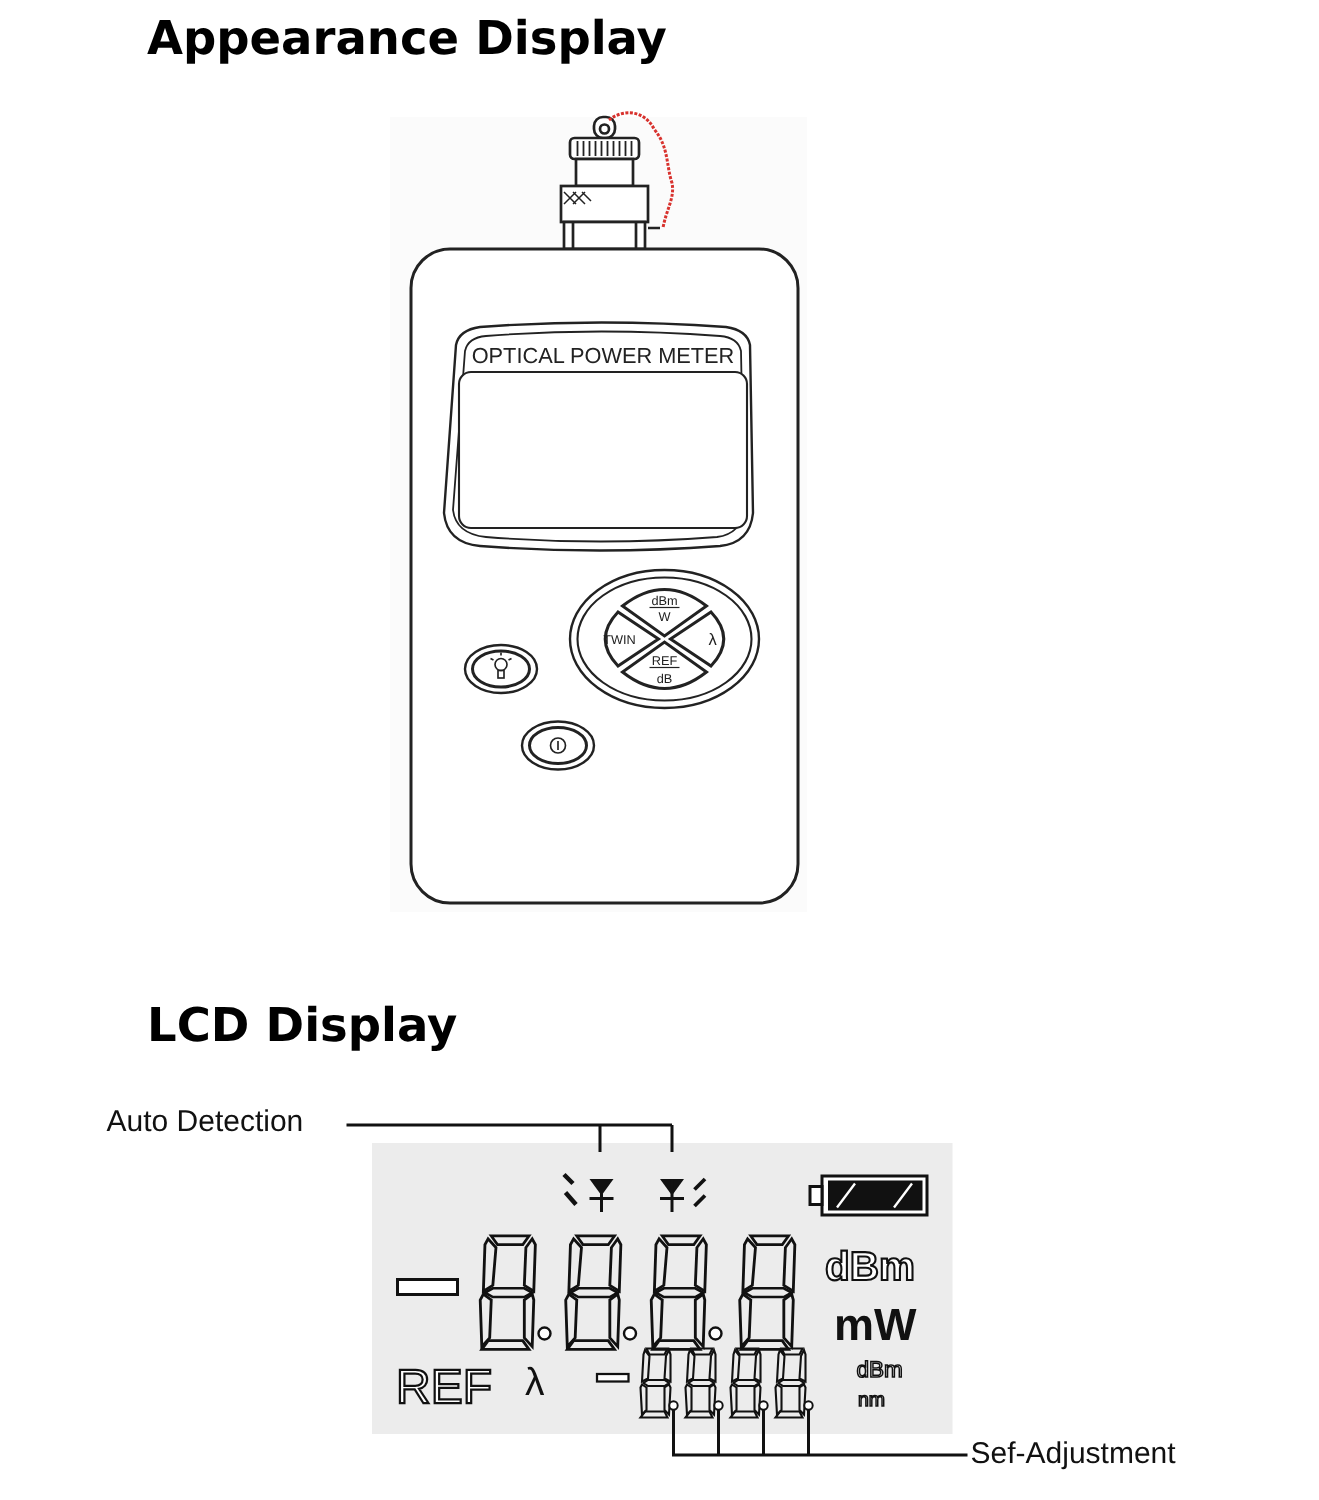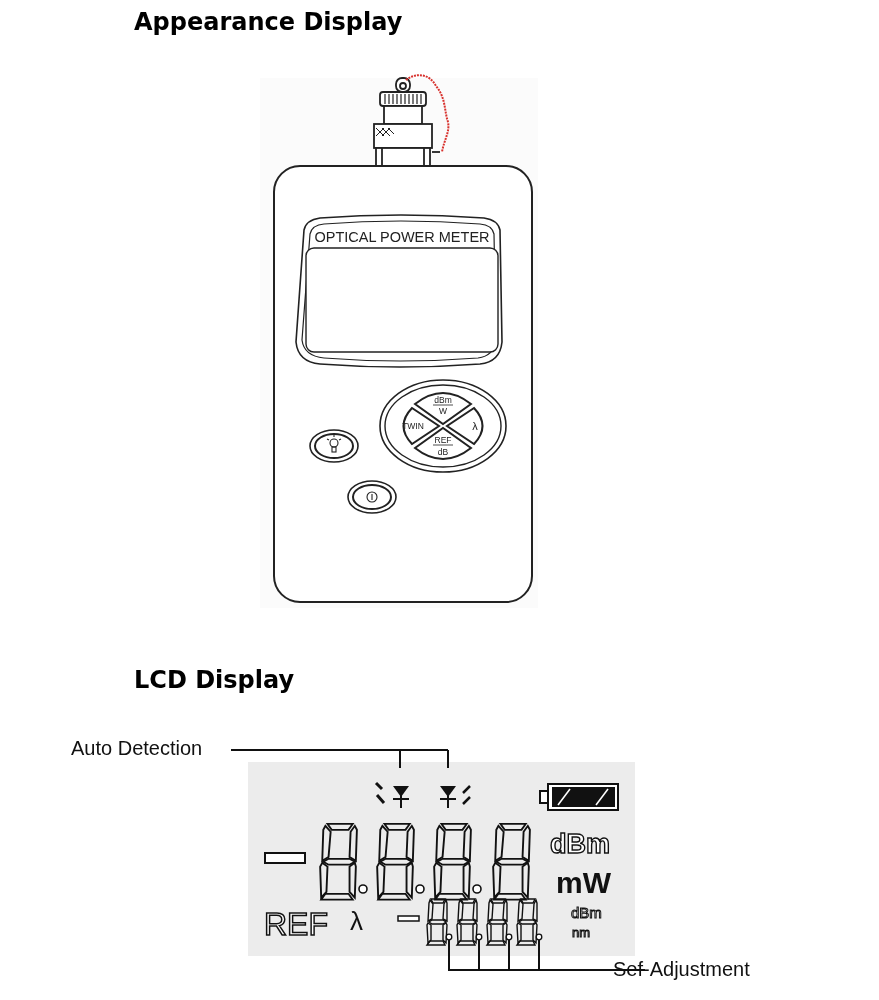--- a/index.html
+++ b/index.html
@@ -1,19 +1,19 @@
 <!DOCTYPE html>
 <html><head>
 <meta charset="utf-8">
 <style>
   html, body { margin: 0; padding: 0; background: #ffffff; }
   body { width: 879px; height: 1000px; position: relative; overflow: hidden;
          font-family: "DejaVu Sans", sans-serif; color: #000; }
-  .section-title { position: absolute; font-weight: bold; font-size: 24px; letter-spacing: 0px;
-                   font-family: "DejaVu Sans", sans-serif; margin-left: 36px; }
+  .section-title { position: absolute; font-weight: bold; font-size: 31px; letter-spacing: 0px;
+                   font-family: "DejaVu Sans", sans-serif; }
   .callout-label { position: absolute; font-family: "Liberation Sans", sans-serif; font-size: 20px; color: #111; text-align: center; }
   svg text { font-family: "Liberation Sans", sans-serif; }
   .abs { position: absolute; }
 </style>
 </head>
 <body>
 
 <div class="section-title" style="left:98px; top:8px;">Appearance Display</div>
 <div class="section-title" style="left:98px; top:666px;">LCD Display</div>
 
@@ -197,13 +197,13 @@
   <g stroke="#111" stroke-width="2" fill="none">
     <line x1="449" y1="940" x2="449" y2="970"></line>
     <line x1="479" y1="940" x2="479" y2="970"></line>
     <line x1="509" y1="940" x2="509" y2="970"></line>
     <line x1="539" y1="940" x2="539" y2="970"></line>
     <line x1="448" y1="970" x2="645" y2="970"></line>
   </g>
 </svg>
 
 <div class="callout-label" style="left:71px; top:737px;">Auto Detection</div>
-<div class="callout-label" style="left:613px; top:958px;">Sef-Adjustment</div>
+<div class="callout-label" style="left:647px; top:958px;">Sef-Adjustment</div>
 
 </body></html>

